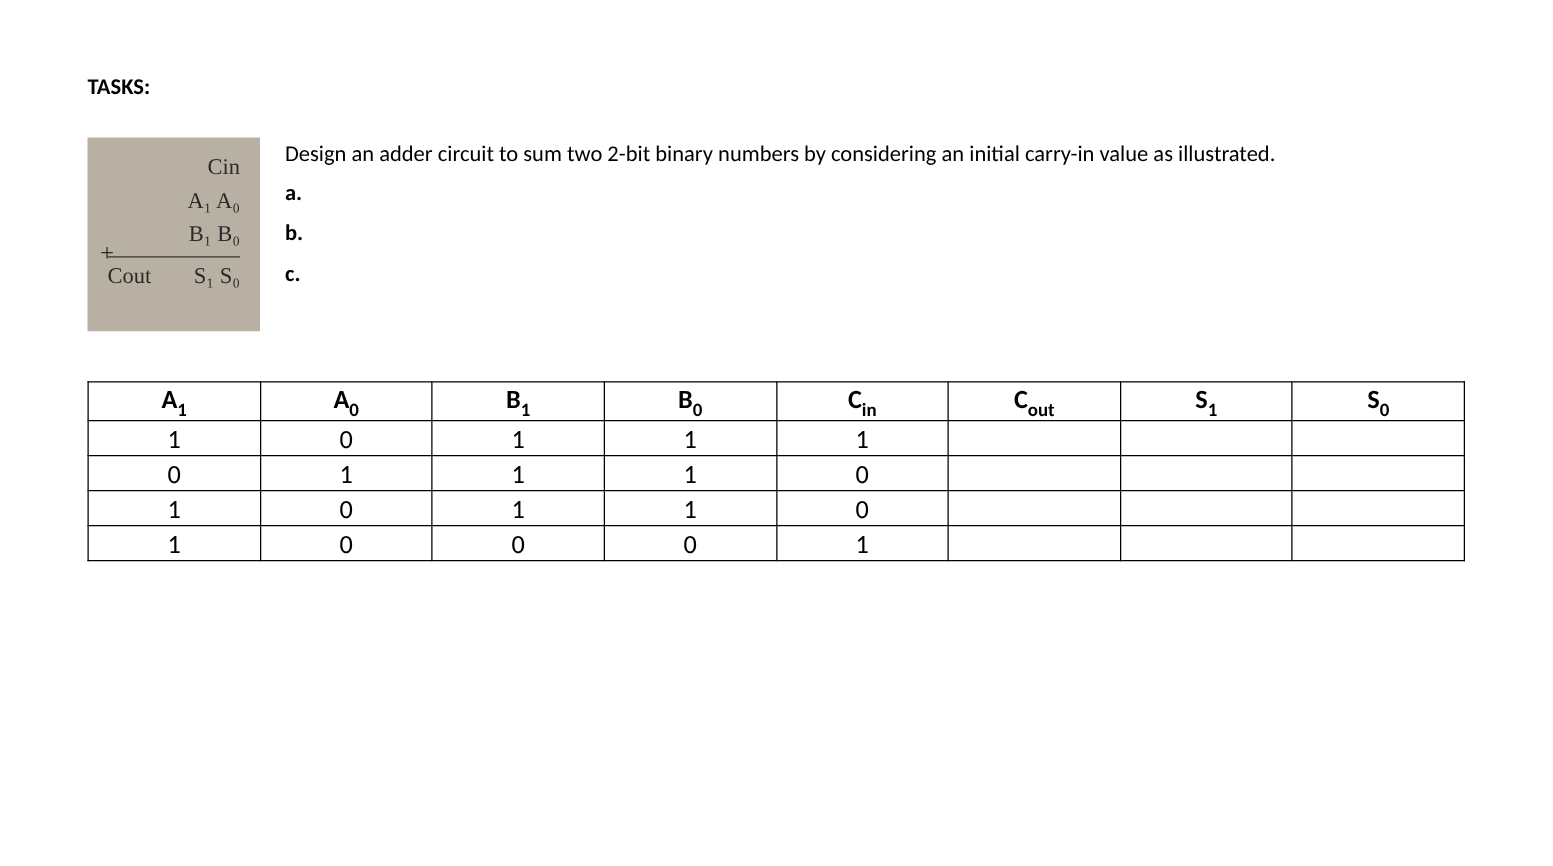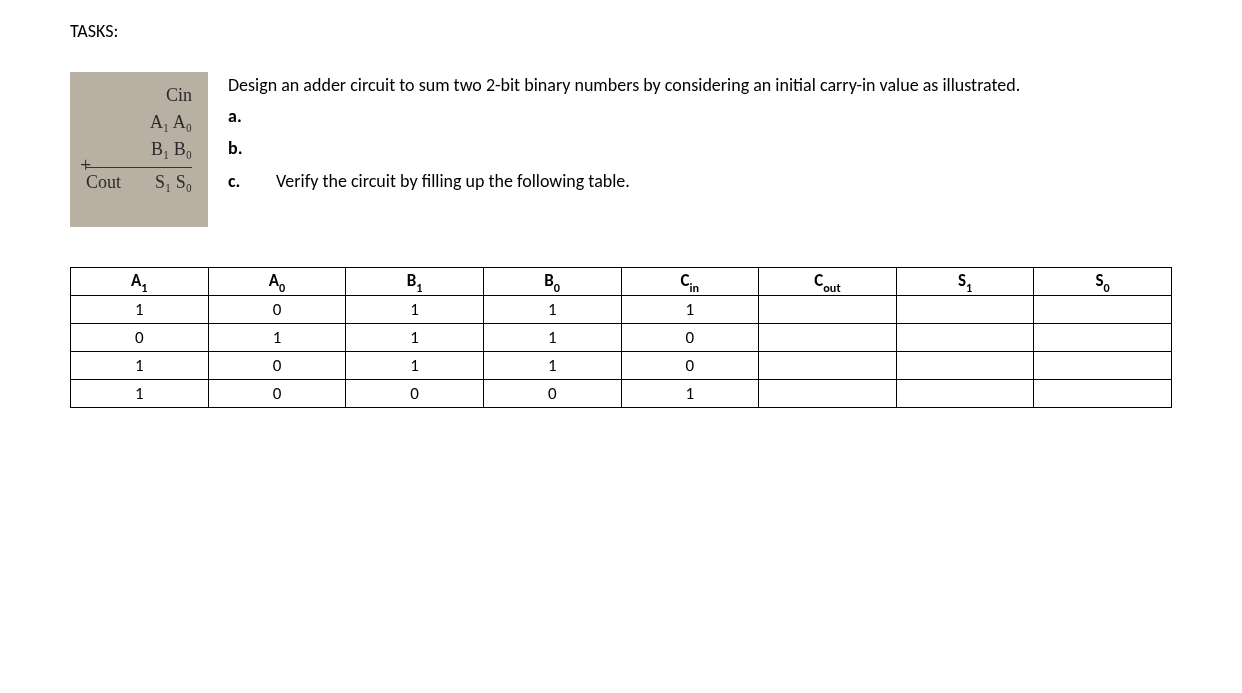--- a/index.html
+++ b/index.html
@@ -9,22 +9,23 @@
     }
     body {
       font-family: Calibri, Arial, sans-serif;
       font-size: 18px;
       color: #000;
       background: #fff;
       padding: 20px 70px;
       width: 1242px;
     }
     .heading {
-      font-weight: normal;
+      font-weight: bold;
       margin-bottom: 30px;
+      margin-top: 38px;
     }
     .problem-block {
       display: flex;
       align-items: flex-start;
       gap: 20px;
       margin-bottom: 40px;
     }
     .sketch {
       background: #b8b0a2;
       width: 138px;
@@ -78,21 +79,21 @@
     table.truth {
       border-collapse: collapse;
       width: 100%;
       margin-top: 20px;
     }
     table.truth th,
     table.truth td {
       border: 1px solid #000;
       text-align: center;
       height: 28px;
-      font-size: 17px;
+      font-size: 21px;
       font-weight: normal;
       width: 12.5%;
     }
     table.truth th {
       font-weight: bold;
     }
     .sub {
       font-size: 0.72em;
       vertical-align: sub;
       position: relative;
@@ -121,21 +122,20 @@
     <div class="problem-para">Design an adder circuit to sum two 2-bit binary numbers by considering an initial carry-in value as illustrated.</div>
     <div class="sub-list">
       <div class="sub-item">
         <span class="sub-letter">a.</span>
       </div>
       <div class="sub-item">
         <span class="sub-letter">b.</span>
       </div>
       <div class="sub-item">
         <span class="sub-letter">c.</span>
-        <span>Verify the circuit by filling up the following table.</span>
       </div>
     </div>
   </div>
 </div>
 
 <table class="truth">
   <thead>
     <tr>
       <th><span>A</span><span class="sub">1</span></th>
       <th><span>A</span><span class="sub">0</span></th>

